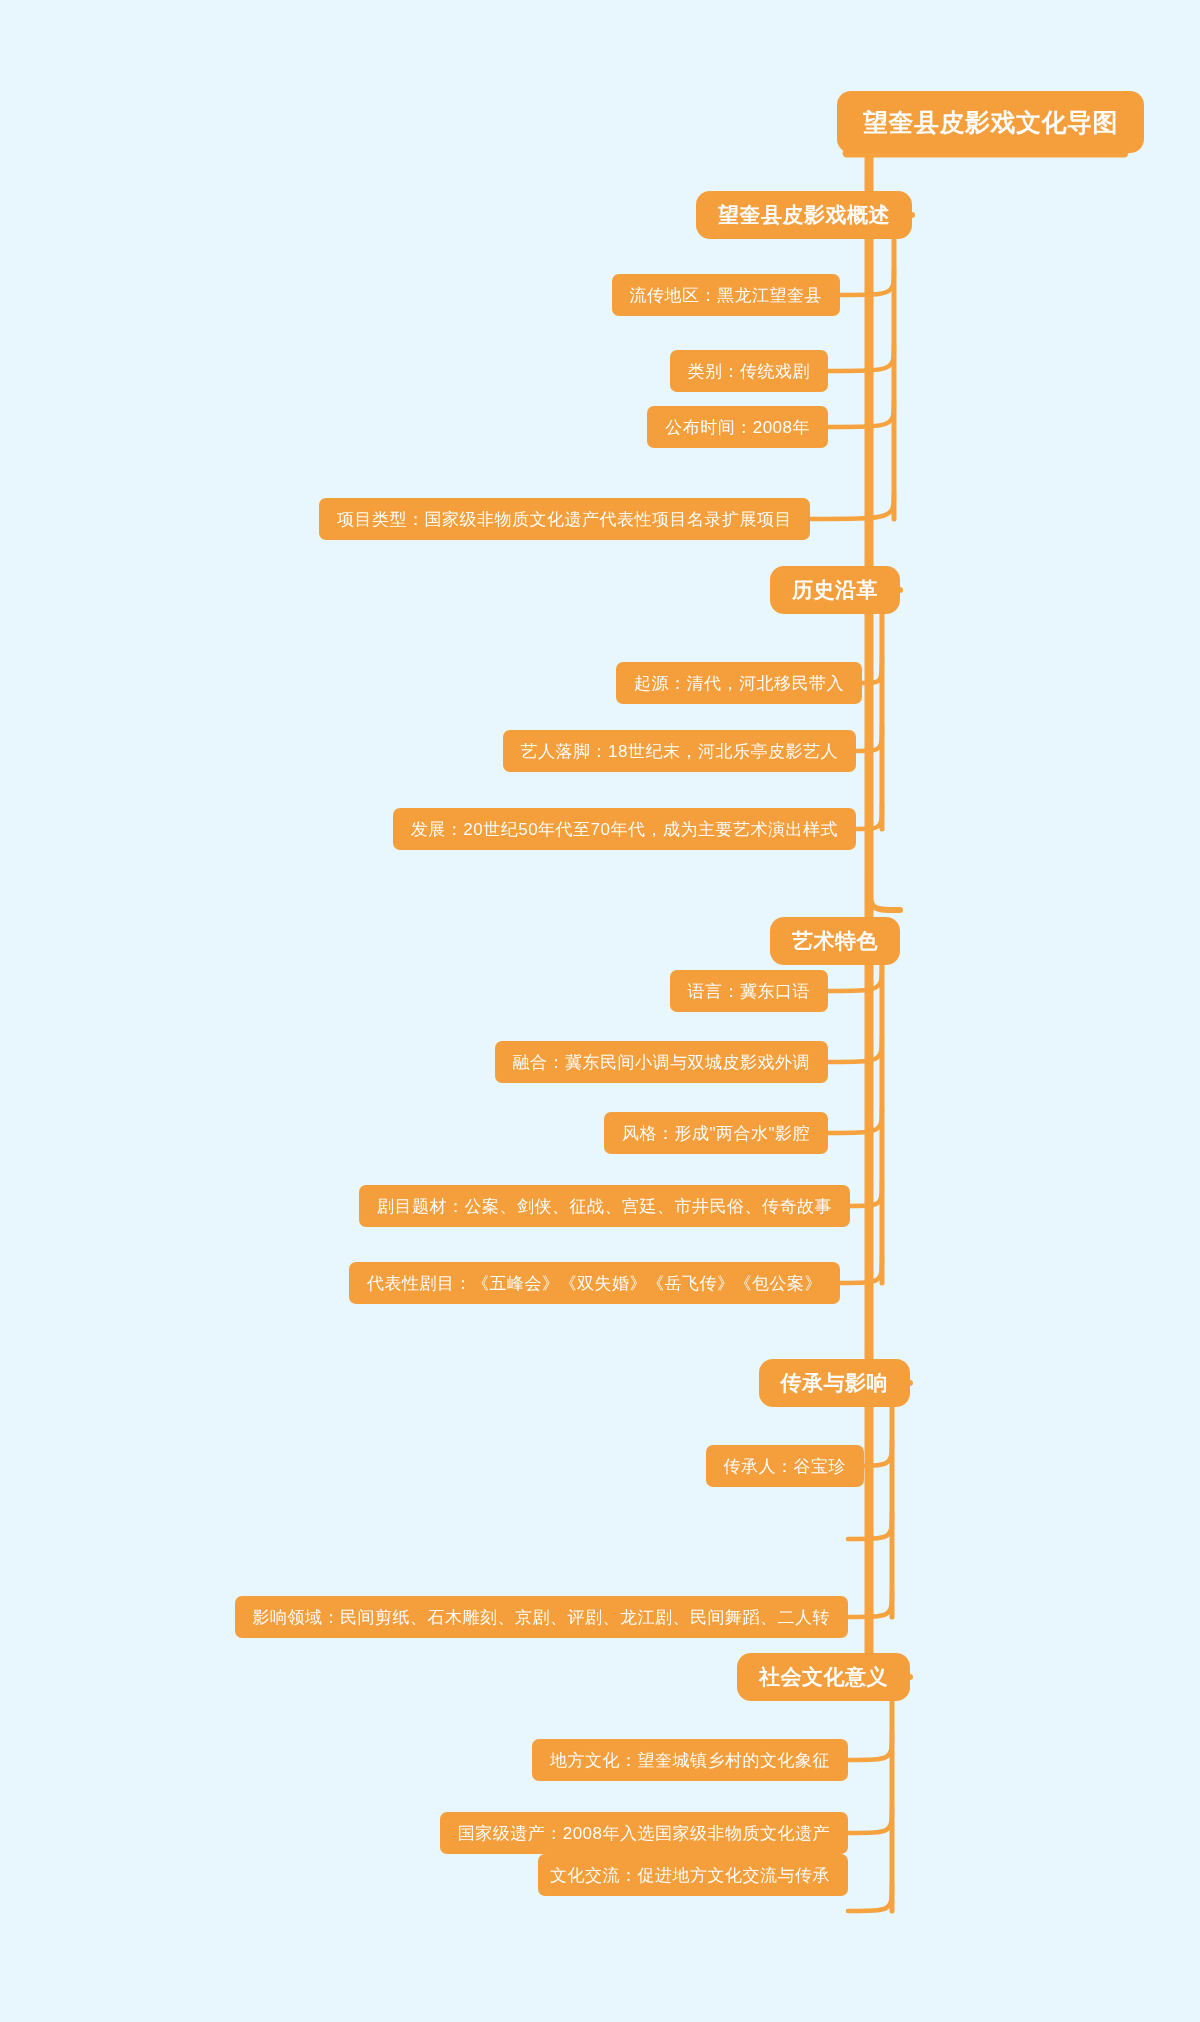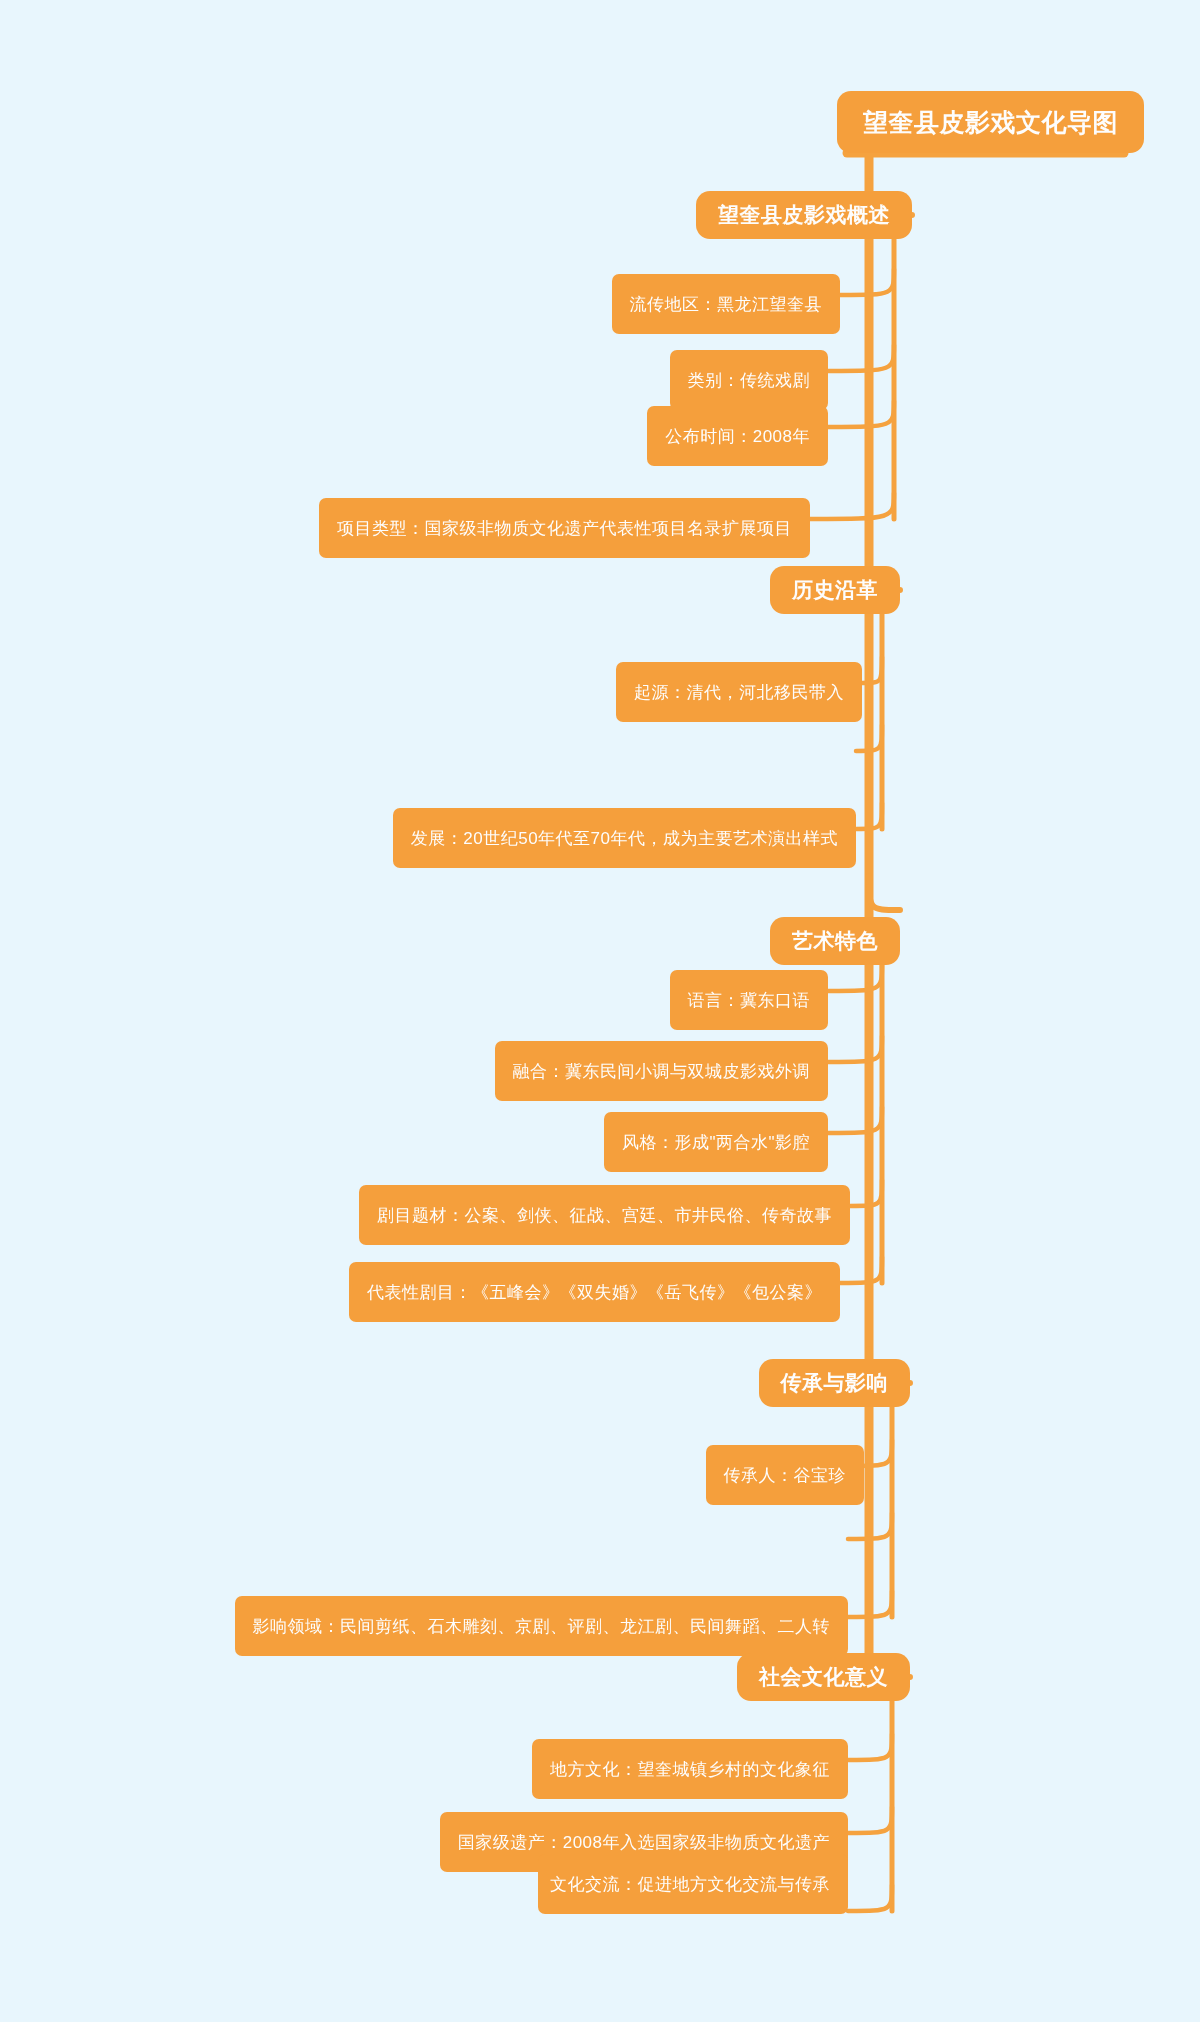--- a/index.html
+++ b/index.html
@@ -47,21 +47,21 @@
     font-size: 21px;
     font-weight: bold;
     padding: 0 22px;
     height: 48px;
   }
   .node.leaf {
     border-radius: 7px;
     font-size: 17px;
     font-weight: normal;
     padding: 0 18px;
-    height: 60px;
+    height: 42px;
   }
 </style>
 </head>
 <body>
 
 <div id="mindmap">
   <svg id="links" viewBox="0 0 1200 2022" preserveAspectRatio="none">
       <path d="M 869 153 L 869 1677" fill="none" stroke="#f5a23f" stroke-width="9" stroke-linecap="round"></path>
       <path d="M 847 153 L 1124 153" fill="none" stroke="#f5a23f" stroke-width="9" stroke-linecap="round"></path>
       <path d="M 869 181 C 869 215 869 215 912 215" fill="none" stroke="#f5a23f" stroke-width="6" stroke-linecap="round"></path>
@@ -94,20 +94,21 @@
       <path d="M 892 1885 C 892 1911 892 1911 848 1911" fill="none" stroke="#f5a23f" stroke-width="4.5" stroke-linecap="round"></path>
     </svg>
 <div class="node branch" style="right: 288px; top: 191px;">望奎县皮影戏概述</div>
     <div class="node root" style="right: 56px; top: 91px;">望奎县皮影戏文化导图</div>
     <div class="node leaf" style="right: 360px; top: 274px;">流传地区：黑龙江望奎县</div>
     <div class="node leaf" style="right: 372px; top: 350px;">类别：传统戏剧</div>
     <div class="node leaf" style="right: 372px; top: 406px; margin-left: 46px;">公布时间：2008年</div>
     <div class="node leaf" style="right: 390px; top: 498px;">项目类型：国家级非物质文化遗产代表性项目名录扩展项目</div>
     <div class="node branch" style="right: 300px; top: 566px;">历史沿革</div>
     <div class="node leaf" style="right: 338px; top: 662px;">起源：清代，河北移民带入</div>
+    <div class="node leaf" style="right: 344px; top: 730px;">艺人落脚：18世纪末，河北乐亭皮影艺人</div>
     <div class="node leaf" style="right: 344px; top: 808px; text-align: right;">发展：20世纪50年代至70年代，成为主要艺术演出样式</div>
     <div class="node branch" style="right: 300px; top: 886px; margin-top: 31px;">艺术特色</div>
     <div class="node leaf" style="right: 372px; top: 970px;">语言：冀东口语</div>
     <div class="node leaf" style="right: 372px; top: 1041px;">融合：冀东民间小调与双城皮影戏外调</div>
     <div class="node leaf" style="right: 372px; top: 1112px;">风格：形成"两合水"影腔</div>
     <div class="node leaf" style="right: 350px; top: 1185px;">剧目题材：公案、剑侠、征战、宫廷、市井民俗、传奇故事</div>
     <div class="node leaf" style="right: 360px; top: 1262px;">代表性剧目：《五峰会》《双失婚》《岳飞传》《包公案》</div>
     <div class="node branch" style="right: 290px; top: 1359px;">传承与影响</div>
     <div class="node leaf" style="right: 336px; top: 1445px;">传承人：谷宝珍</div>
     <div class="node leaf" style="right: 352px; top: 1596px; font-family: Liberation Mono, monospace;">影响领域：民间剪纸、石木雕刻、京剧、评剧、龙江剧、民间舞蹈、二人转</div>

